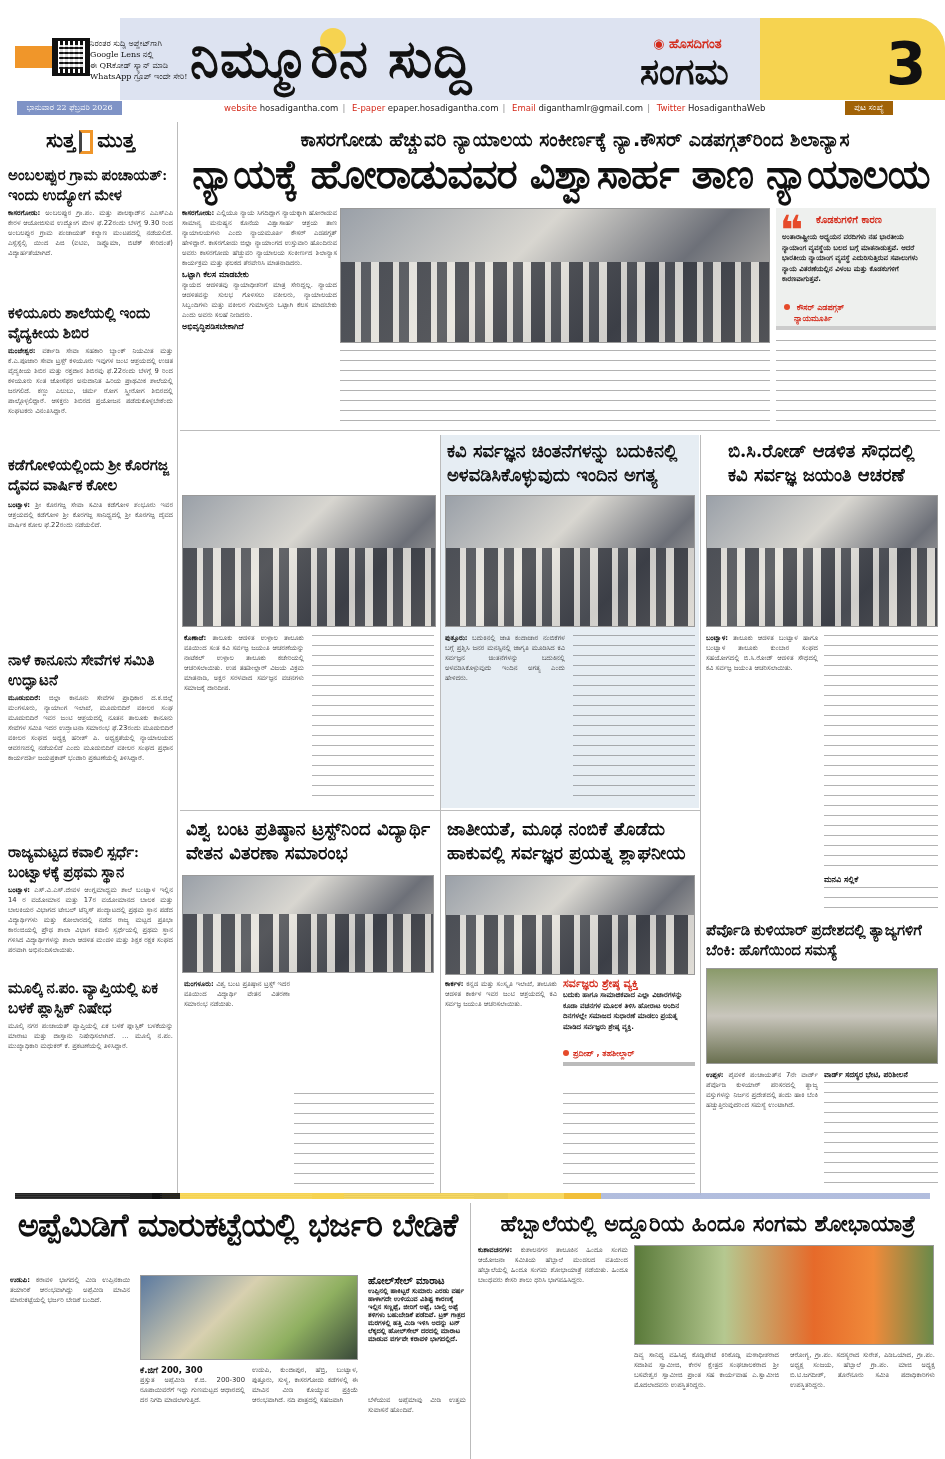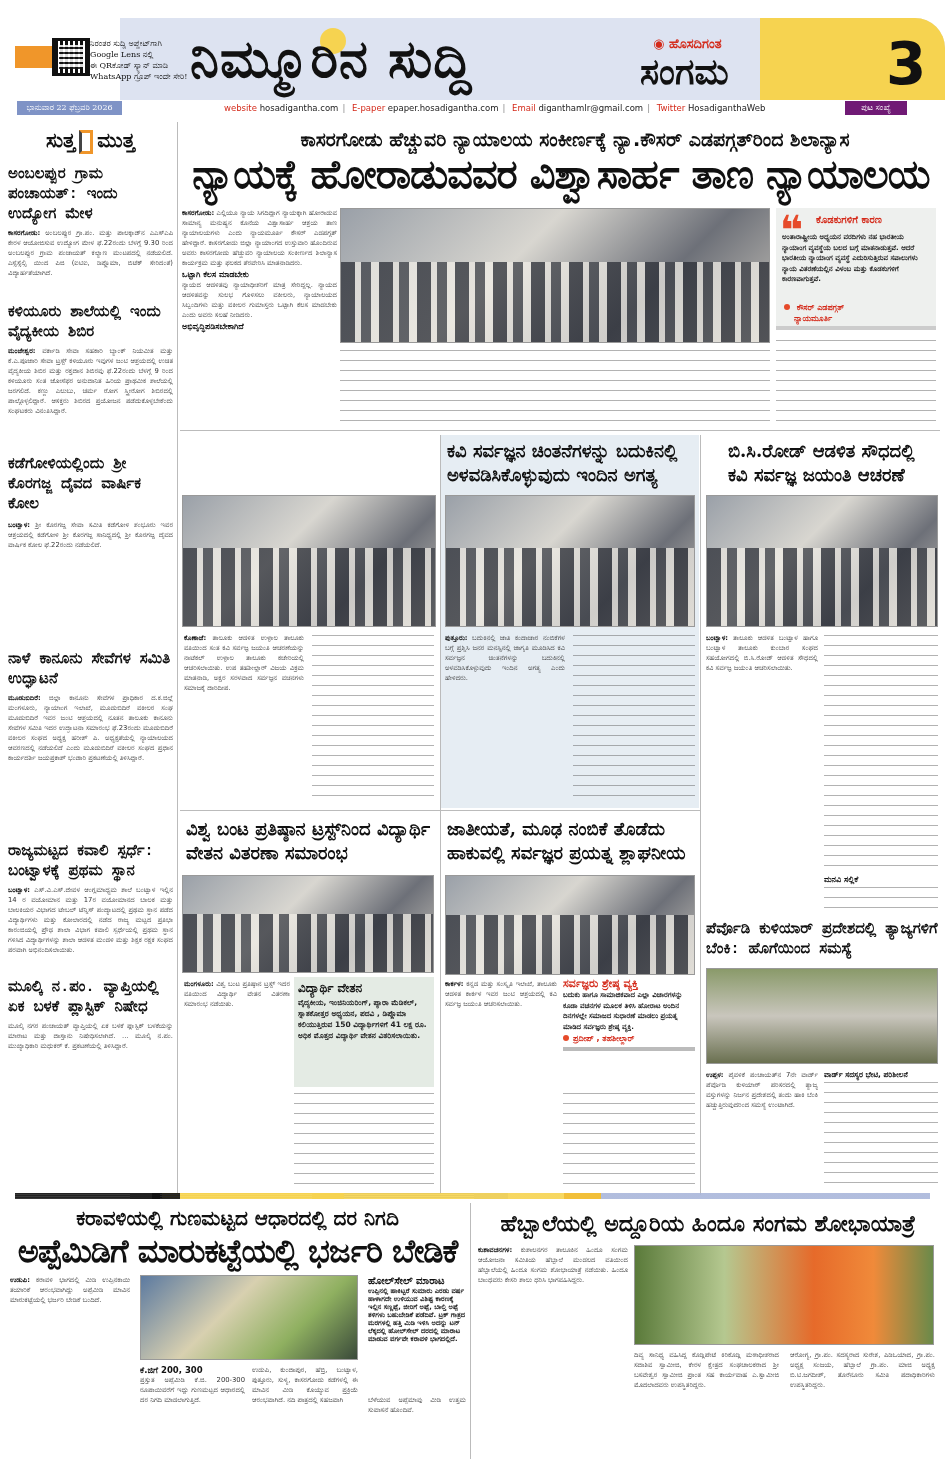--- a/index.html
+++ b/index.html
@@ -20,30 +20,30 @@
   .mast-title { left: 190px; top: 28px; font-size: 52px; font-weight: bold; letter-spacing: 1px; font-family: "DejaVu Serif", serif; color: #111; }
   .sun { left: 320px; top: 28px; width: 26px; height: 26px; border-radius: 50%; background: #f6d350; }
   .brand-small { left: 653px; top: 36px; font-size: 13px; font-weight: bold; color: #d42a1a; }
   .brand-big { left: 640px; top: 50px; font-size: 36px; font-weight: bold; color: #111; font-family: "DejaVu Serif", serif; }
   .page-num { left: 886px; top: 30px; font-size: 58px; font-weight: bold; color: #111; font-family: "DejaVu Sans", sans-serif; }
 
   .date-bar { left: 17px; top: 101px; width: 105px; height: 14px; background: #7f93c6; color: #fff; font-size: 8px; line-height: 14px; text-align: center; font-family: "DejaVu Serif", serif; }
   .contact-bar { left: 224px; top: 101px; width: 620px; height: 14px; font-size: 8.5px; line-height: 14px; color: #222; white-space: nowrap; }
   .contact-bar .lbl { color: #d42a1a; }
   .contact-bar .sep { color: #888; margin: 0 4px; }
-  .page-tag { left: 845px; top: 101px; width: 62px; height: 14px; background: #701a75; color: #fff; font-size: 8px; line-height: 14px; text-align: center; }
+  .page-tag { left: 845px; top: 101px; width: 48px; height: 14px; background: #a16207; color: #fff; font-size: 8px; line-height: 14px; text-align: center; }
 
   
   .vrule { background: #bbb; width: 1px; }
   .hrule { background: #bbb; height: 1px; }
 
   .sutta { left: 8px; top: 128px; width: 165px; height: 32px; font-size: 20px; font-weight: bold; text-align: center; color: #111; }
   .door { display:inline-block; width: 14px; height: 24px; border: 3px solid #f0962a; border-left-color:#444; vertical-align: middle; margin: 0 4px; }
 
-  .lh { font-weight: bold; color: #111; font-family: Liberation Mono, monospace; }
+  .lh { font-weight: bold; color: #111; font-family: Liberation Serif, serif; }
   .lbody { font-size: 6.8px; line-height: 10px; color: #333; text-align: justify; }
   .dateline { font-weight: bold; color: #111; }
   .fake-lines { background: repeating-linear-gradient(180deg, #555 0 1px, transparent 1px 10px); opacity: .45; }
 
   .photo { background: linear-gradient(135deg, #9aa0a8, #d8d6d0 40%, #6d7078 70%, #c8c4bc); border: 1px solid #999; overflow: hidden; }
   .photo .people { position:absolute; left:0; right:0; bottom:0; height:60%; background:
      repeating-linear-gradient(90deg, #2b2e36 0 14px, #e9e6e0 14px 20px, #3c3f46 20px 30px, #f0ede6 30px 38px); opacity:.75; }
 
   .headline-main-top { left: 225px; top: 128px; width: 700px; text-align: center; font-size: 19px; font-weight: bold; }
   .headline-main { left: 186px; top: 148px; width: 750px; text-align: center; font-size: 40px; font-weight: bold; line-height: 52px; letter-spacing: -1px; font-family: "DejaVu Serif", serif; }
@@ -191,37 +191,33 @@
   <div class="abs dateline" style="left:122px;top:440px;font-size:8px;">ಮನವಿ ಸಲ್ಲಿಕೆ</div>
   <div class="abs fake-lines" style="left:122px;top:452px;width:114px;height:28px;"></div>
 </div>
 
 <div class="abs" style="left:180px;top:813px;width:258px;height:382px;">
   <div class="shead" style="padding:4px 6px;">ವಿಶ್ವ ಬಂಟ ಪ್ರತಿಷ್ಠಾನ ಟ್ರಸ್ಟ್‌ನಿಂದ ವಿದ್ಯಾರ್ಥಿ ವೇತನ ವಿತರಣಾ ಸಮಾರಂಭ</div>
   <div class="abs photo" style="left:2px;top:62px;width:252px;height:98px;">
       <div class="people"></div>
     </div>
   <div class="abs lbody" style="left:4px;top:166px;width:106px;height:212px;overflow:hidden;"><span class="dateline">ಮಂಗಳೂರು:</span> <span>ವಿಶ್ವ ಬಂಟ ಪ್ರತಿಷ್ಠಾನ ಟ್ರಸ್ಟ್ ಇದರ ವತಿಯಿಂದ ವಿದ್ಯಾರ್ಥಿ ವೇತನ ವಿತರಣಾ ಸಮಾರಂಭ ನಡೆಯಿತು.</span></div>
-  <div class="abs info-box" style="left:114px;top:164px;width:140px;height:110px;padding:4px;">
-    <div class="ib-title">ವಿದ್ಯಾರ್ಥಿ ವೇತನ</div>
-    <div class="ib-text">ವೈದ್ಯಕೀಯ, ಇಂಜಿನಿಯರಿಂಗ್, ಪ್ಯಾರಾ ಮೆಡಿಕಲ್, ಸ್ನಾತಕೋತ್ತರ ಅಧ್ಯಯನ, ಪದವಿ , ಡಿಪ್ಲೊಮಾ ಕಲಿಯುತ್ತಿರುವ 150 ವಿದ್ಯಾರ್ಥಿಗಳಿಗೆ 41 ಲಕ್ಷ ರೂ. ಅಧಿಕ ಮೊತ್ತದ ವಿದ್ಯಾರ್ಥಿ ವೇತನ ವಿತರಿಸಲಾಯಿತು.</div>
-  </div>
   <div class="abs fake-lines" style="left:114px;top:280px;width:140px;height:96px;"></div>
 </div>
 
 <div class="abs" style="left:441px;top:813px;width:258px;height:382px;">
   <div class="shead" style="padding:4px 6px;">ಜಾತೀಯತೆ, ಮೂಢ ನಂಬಿಕೆ ತೊಡೆದು ಹಾಕುವಲ್ಲಿ ಸರ್ವಜ್ಞರ ಪ್ರಯತ್ನ ಶ್ಲಾಘನೀಯ</div>
   <div class="abs photo" style="left:4px;top:62px;width:250px;height:100px;">
       <div class="people"></div>
     </div>
   <div class="abs lbody" style="left:4px;top:166px;width:112px;height:212px;overflow:hidden;"><span class="dateline">ಕಾರ್ಕಳ:</span> <span>ಕನ್ನಡ ಮತ್ತು ಸಂಸ್ಕೃತಿ ಇಲಾಖೆ, ತಾಲೂಕು ಆಡಳಿತ ಕಾರ್ಕಳ ಇವರ ಜಂಟಿ ಆಶ್ರಯದಲ್ಲಿ ಕವಿ ಸರ್ವಜ್ಞ ಜಯಂತಿ ಆಚರಿಸಲಾಯಿತು.</span></div>
   <div class="abs" style="left:122px;top:164px;width:132px;">
     <div style="font-size:11px;font-weight:bold;color:#d42a1a;">ಸರ್ವಜ್ಞರು ಶ್ರೇಷ್ಠ ವ್ಯಕ್ತಿ</div>
     <div style="font-size:7px;line-height:10.5px;font-weight:bold;color:#222;">ಬದುಕು ಹಾಗೂ ಸಾಮಾಜಿಕವಾದ ಎಲ್ಲಾ ವಿಚಾರಗಳನ್ನು ಕೂಡಾ ವಚನಗಳ ಮೂಲಕ ತಿಳಿಸಿ ಹೋರಾಟ ಅಂದಿನ ದಿನಗಳಲ್ಲೇ ಸಮಾಜದ ಸುಧಾರಣೆ ಮಾಡಲು ಪ್ರಯತ್ನ ಮಾಡಿದ ಸರ್ವಜ್ಞರು ಶ್ರೇಷ್ಠ ವ್ಯಕ್ತಿ.</div>
-    <div class="quote-by" style="position:static;font-size:8px;margin-top:1px;">ಪ್ರದೀಪ್ , ತಹಶೀಲ್ದಾರ್</div>
+    <div class="quote-by" style="position:static;font-size:8px;margin-top:16px;">ಪ್ರದೀಪ್ , ತಹಶೀಲ್ದಾರ್</div>
     <div style="height:4px;background:#bbb;margin-top:3px;"></div>
   </div>
   <div class="abs fake-lines" style="left:122px;top:280px;width:132px;height:96px;"></div>
 </div>
 
 <div class="abs" style="left:702px;top:918px;width:240px;height:277px;">
   <div class="lh" style="font-size:15px;line-height:20px;padding:2px 4px;">ಪೆರ್ವೊಡಿ ಕುಳಿಯಾರ್ ಪ್ರದೇಶದಲ್ಲಿ ತ್ಯಾಜ್ಯಗಳಿಗೆ ಬೆಂಕಿ: ಹೊಗೆಯಿಂದ ಸಮಸ್ಯೆ</div>
   <div class="abs photo" style="left:4px;top:50px;width:232px;height:96px;background:linear-gradient(180deg,#8a9a6a,#c9c6bd 50%,#6a7050);"></div>
   <div class="abs lbody" style="left:4px;top:152px;width:112px;height:122px;overflow:hidden;"><span class="dateline">ಉಪ್ಪಳ:</span> <span>ಪೈವಳಿಕೆ ಪಂಚಾಯತ್‌ನ 7ನೇ ವಾರ್ಡ್ ಪೆರ್ವೊಡಿ ಕುಳಿಯಾರ್ ಪರಿಸರದಲ್ಲಿ ತ್ಯಾಜ್ಯ ವಸ್ತುಗಳನ್ನು ನಿರ್ಜನ ಪ್ರದೇಶದಲ್ಲಿ ತಂದು ಹಾಕಿ ಬೆಂಕಿ ಹಚ್ಚುತ್ತಿರುವುದರಿಂದ ಸಮಸ್ಯೆ ಉಂಟಾಗಿದೆ.</span></div>
   <div class="abs dateline" style="left:122px;top:152px;font-size:7.5px;">ವಾರ್ಡ್ ಸದಸ್ಯರ ಭೇಟಿ, ಪರಿಶೀಲನೆ</div>
@@ -232,21 +228,20 @@
 <div class="abs" style="left:130px;top:1193px;width:30px;height:6px;background:#111;"></div>
 <div class="abs" style="left:162px;top:1193px;width:150px;height:6px;background:repeating-linear-gradient(180deg,#f6d350 0 1px,#fff 1px 2px);"></div>
 <div class="abs" style="left:312px;top:1193px;width:32px;height:6px;background:#f6d350;"></div>
 <div class="abs" style="left:344px;top:1193px;width:130px;height:6px;background:repeating-linear-gradient(180deg,#7f93c6 0 1px,#fff 1px 2px);"></div>
 <div class="abs" style="left:474px;top:1193px;width:34px;height:6px;background:#a9b6da;"></div>
 
 <div class="abs" style="left:15px;top:1193px;width:915px;height:6px;background:linear-gradient(90deg,#222 0 15%,#111 15% 18%,#f6d350 18% 60%,#f0b823 60% 64%,#a9b6da 64% 100%);opacity:.9;"></div>
 <div class="abs vrule" style="left:470px;top:1203px;height:256px;"></div>
 
 <div class="abs" style="left:10px;top:1205px;width:455px;">
-  <div class="lowerhead" style="font-size:20px;line-height:26px;">ಕರಾವಳಿಯಲ್ಲಿ ಗುಣಮಟ್ಟದ ಆಧಾರದಲ್ಲಿ ದರ ನಿಗದಿ</div>
   <div class="lowerhead" style="font-size:32px;line-height:40px;letter-spacing:-1px;">ಅಪ್ಪೆಮಿಡಿಗೆ ಮಾರುಕಟ್ಟೆಯಲ್ಲಿ ಭರ್ಜರಿ ಬೇಡಿಕೆ</div>
 </div>
 <div class="abs lbody" style="left:10px;top:1275px;width:120px;height:180px;overflow:hidden;"><span class="dateline">ಉಡುಪಿ:</span> <span>ಕರಾವಳಿ ಭಾಗದಲ್ಲಿ ಮಿಡಿ ಉಪ್ಪಿನಕಾಯಿ ತಯಾರಿಕೆ ಆರಂಭವಾಗಿದ್ದು ಅಪ್ಪೆಮಿಡಿ ಮಾವಿನ ಮಾರುಕಟ್ಟೆಯಲ್ಲಿ ಭರ್ಜರಿ ಬೇಡಿಕೆ ಬಂದಿದೆ.</span></div>
 <div class="abs photo" style="left:140px;top:1275px;width:218px;height:85px;background:linear-gradient(135deg,#5c7aa0,#d8d0b0 40%,#8fb060 70%,#3a4a3a);"></div>
 <div class="abs lbody" style="left:140px;top:1365px;width:105px;height:92px;overflow:hidden;">
   <div class="dateline" style="font-size:8.5px;">ಕೆ.ಜಿಗೆ 200, 300</div>
   <span>ಪ್ರಸ್ತುತ ಅಪ್ಪೆಮಿಡಿ ಕೆ.ಜಿ. 200-300 ರೂಪಾಯಿವರೆಗೆ ಇದ್ದು ಗುಣಮಟ್ಟದ ಆಧಾರದಲ್ಲಿ ದರ ನಿಗದಿ ಮಾಡಲಾಗುತ್ತಿದೆ.</span>
 </div>
 <div class="abs lbody" style="left:252px;top:1365px;width:106px;height:92px;overflow:hidden;"><span>ಉಡುಪಿ, ಕುಂದಾಪುರ, ಹೆಬ್ರಿ, ಬಂಟ್ವಾಳ, ಪುತ್ತೂರು, ಸುಳ್ಯ, ಕಾಸರಗೋಡು ಕಡೆಗಳಲ್ಲಿ ಈ ಮಾವಿನ ಮಿಡಿ ಕೊಯ್ಯುವ ಪ್ರಕ್ರಿಯೆ ಆರಂಭವಾಗಿದೆ. ನದಿ ಪಾತ್ರದಲ್ಲಿ ಸಹಜವಾಗಿ</span></div>
 <div class="abs" style="left:368px;top:1275px;width:98px;">

